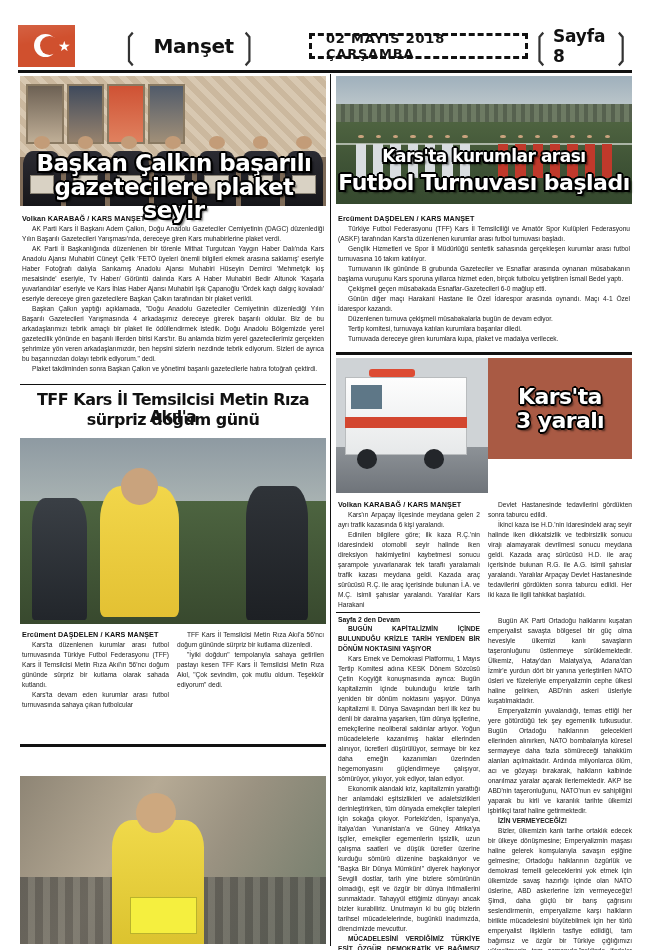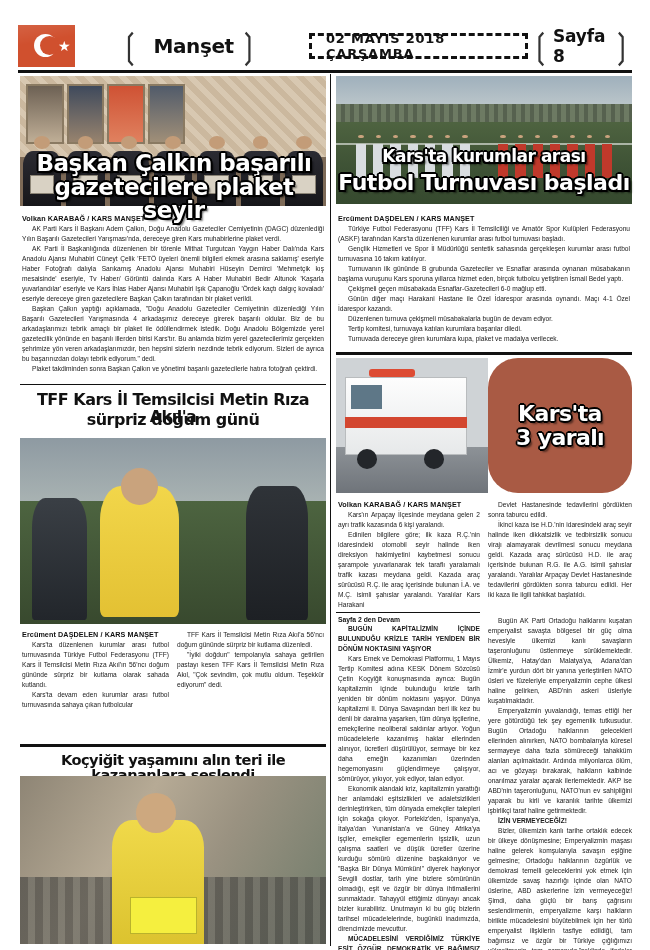--- a/index.html
+++ b/index.html
@@ -458,21 +458,20 @@
   </div>
   <div class="colblock" style="left:177px; top:630px; width:147px;">
     <div class="body-text">
       <p>TFF Kars İl Temsilcisi Metin Rıza Akıl'a 56'ncı doğum gününde sürpriz bir kutlama düzenledi.</p>
       <p>"İyiki doğdun" tempolarıyla sahaya getirilen pastayı kesen TFF Kars İl Temsilcisi Metin Rıza Akıl, "Çok sevindim, çok mutlu oldum. Teşekkür ediyorum" dedi.</p>
     </div>
   </div>
 
   <div class="hrule-thick" style="left:20px; top:744px; width:306px;"></div>
 
-  <div class="headline-black" style="left:20px; top:752px; width:306px; font-size:14.6px;">Koçyiğit yaşamını alın teri ile kazananlara seslendi</div>
 
   <div class="photo ph5" style="left:20px; top:776px; width:306px; height:168px;">
     <div class="bg"></div>
     <div class="crowd"></div>
     <div class="man"></div>
     <div class="man-h"></div>
     <div class="banner"></div>
   </div>
 
   <div class="photo ph2" style="left:336px; top:76px; width:296px; height:128px;">
@@ -564,21 +563,21 @@
   <div class="photo ph4" style="left:336px; top:358px; width:152px; height:135px;">
     <div class="road"></div>
     <div class="amb"></div>
     <div class="stripe"></div>
     <div class="win"></div>
     <div class="light"></div>
     <div class="wheel w1"></div>
     <div class="wheel w2"></div>
   </div>
 
-  <div class="redbox" style="left:488px; top:358px; width:144px; height:135px;border-radius:30px;">
+  <div class="redbox" style="left:488px; top:358px; width:144px; height:101px;">
     <div class="rh">
       <div>Kars'ta</div>
       <div>3 yaralı</div>
     </div>
   </div>
 
   <div class="colblock" style="left:338px; top:500px; width:142px;">
     <div class="byline">Volkan KARABAĞ / KARS MANŞET</div>
     <div class="body-text">
       <p>Kars'ın Arpaçay İlçesinde meydana gelen 2 ayrı trafik kazasında 6 kişi yaralandı.</p>

